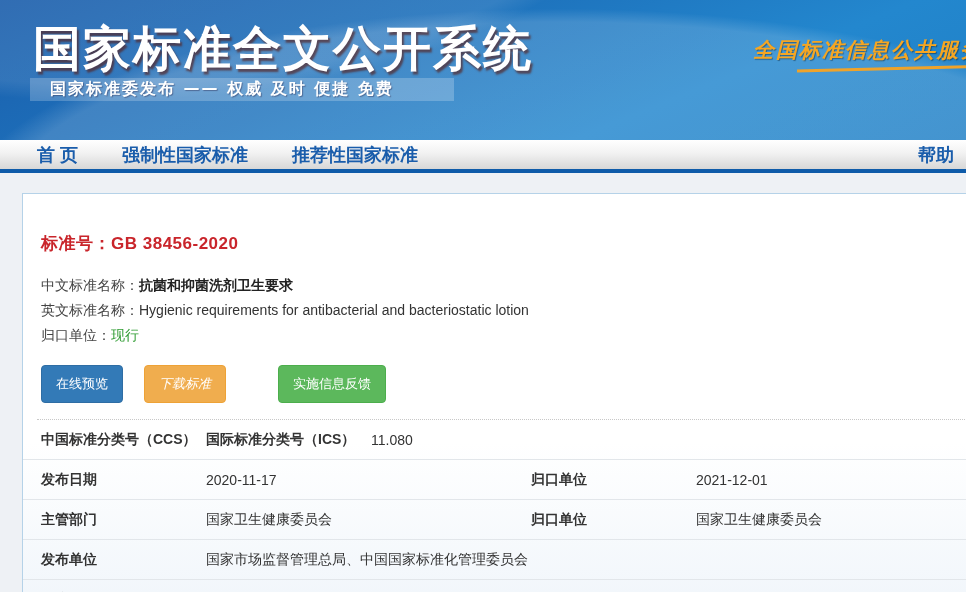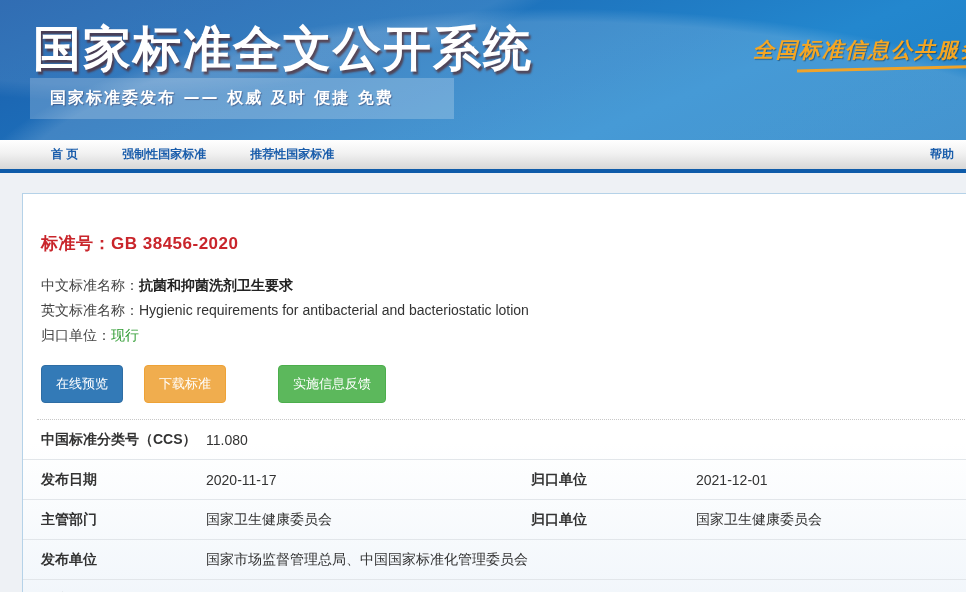--- a/index.html
+++ b/index.html
@@ -17,21 +17,21 @@
       radial-gradient(ellipse 900px 420px at 10% -120%, rgba(255,255,255,.10) 60%, rgba(255,255,255,0) 64%),
       linear-gradient(158deg,#1a5dab 0%,#1e73bd 40%,#2387ce 70%,#2080c6 100%);
   }
   .banner-title{
     position:absolute;left:33px;top:17px;
     color:#fff;font-size:48px;font-weight:bold;letter-spacing:2px;
     text-shadow:2px 3px 2px rgba(88,30,26,.65);
     white-space:nowrap;
   }
   .banner-sub{
-    position:absolute;left:30px;top:78px;width:424px;height:41px;
+    position:absolute;left:30px;top:78px;width:424px;height:23px;
     background:rgba(255,255,255,.22);
     display:flex;align-items:center;
     padding-left:20px;box-sizing:border-box;
     color:#fff;font-family:"DejaVu Serif",serif;font-weight:bold;
     font-size:16px;letter-spacing:2px;white-space:nowrap;
     text-shadow:1px 1px 1px rgba(40,40,80,.45);
   }
   .banner-right-slogan{
     position:absolute;left:753px;top:36px;
     color:#f6a621;font-family:"DejaVu Serif",serif;
@@ -41,22 +41,22 @@
   .banner-right-line{
     position:absolute;left:797px;top:67px;width:200px;height:3px;
     background:#efa32a;transform:rotate(-1.4deg);
   }
   
   .nav{
     height:33px;
     background:linear-gradient(180deg,#ffffff 0%,#f2f2f2 45%,#d7d7d7 100%);
     border-bottom:4px solid #0e5ba9;
     display:flex;align-items:center;
-    padding-left:51px;box-sizing:border-box;
-    font-size:12px;font-weight:bold;color:#1a5dab;
+    padding-left:37px;box-sizing:border-box;
+    font-size:18px;font-weight:bold;color:#1a5dab;
   }
   .nav-item{margin-right:44px;cursor:pointer;white-space:nowrap;color:#1a5dab;}
   .nav-help{margin-left:auto;margin-right:12px;cursor:pointer;color:#1a5dab;}
   
   .panel{
     position:absolute;left:22px;top:193px;width:952px;height:480px;
     background:linear-gradient(180deg,#ffffff 0%,#ffffff 52%,#ebf2f9 100%);
     border:1px solid #b5d2e8;
     box-sizing:border-box;
   }
@@ -69,21 +69,21 @@
   .meta-value-bold{font-weight:bold;color:#222;}
   .meta-value{color:#333;}
   .meta-value-green{color:#2e9b31;}
   .btn-row{display:flex;gap:21px;margin:17px 0 0 18px;}
   .btn{
     border:none;border-radius:4px;color:#fff;font-size:13px;
     padding:9px 14px;cursor:pointer;font-family:"Liberation Sans",sans-serif;
     white-space:nowrap;
   }
   .btn-blue{background:#337ab7;border:1px solid #2e6da4;text-align:center;}
-  .btn-orange{background:#f0ad4e;border:1px solid #eea236;}
+  .btn-orange{background:#f0ad4e;border:1px solid #eea236;font-style:italic;}
   .btn-green{background:#5cb85c;border:1px solid #4cae4c;margin-left:31px;}
   .dotted-sep{margin:16px 0 0 14px;border-top:1px dotted #c8c8c8;height:0;}
   
   .tbl{margin-top:0;}
   .trow{
     display:flex;align-items:center;height:40px;
     border-bottom:1px solid #e2e6ea;
     padding-left:18px;box-sizing:border-box;font-size:14px;
   }
   .tlabel{width:165px;font-weight:bold;color:#333;flex:0 0 auto;white-space:nowrap;}
@@ -132,20 +132,21 @@
     <button class="btn btn-blue">在线预览</button>
     <button class="btn btn-orange">下载标准</button>
     <button class="btn btn-green">实施信息反馈</button>
   </div>
 
   <div class="dotted-sep"></div>
 
   <div class="tbl">
     <div class="trow">
       <div class="tlabel">中国标准分类号（CCS）</div>
+      <div class="tlabel-2">国际标准分类号（ICS）</div>
       <div class="tvalue">11.080</div>
     </div>
     <div class="trow">
       <div class="tlabel">发布日期</div>
       <div class="tvalue tvalue-1">2020-11-17</div>
       <div class="tlabel-2">归口单位</div>
       <div class="tvalue">2021-12-01</div>
     </div>
     <div class="trow">
       <div class="tlabel">主管部门</div>

